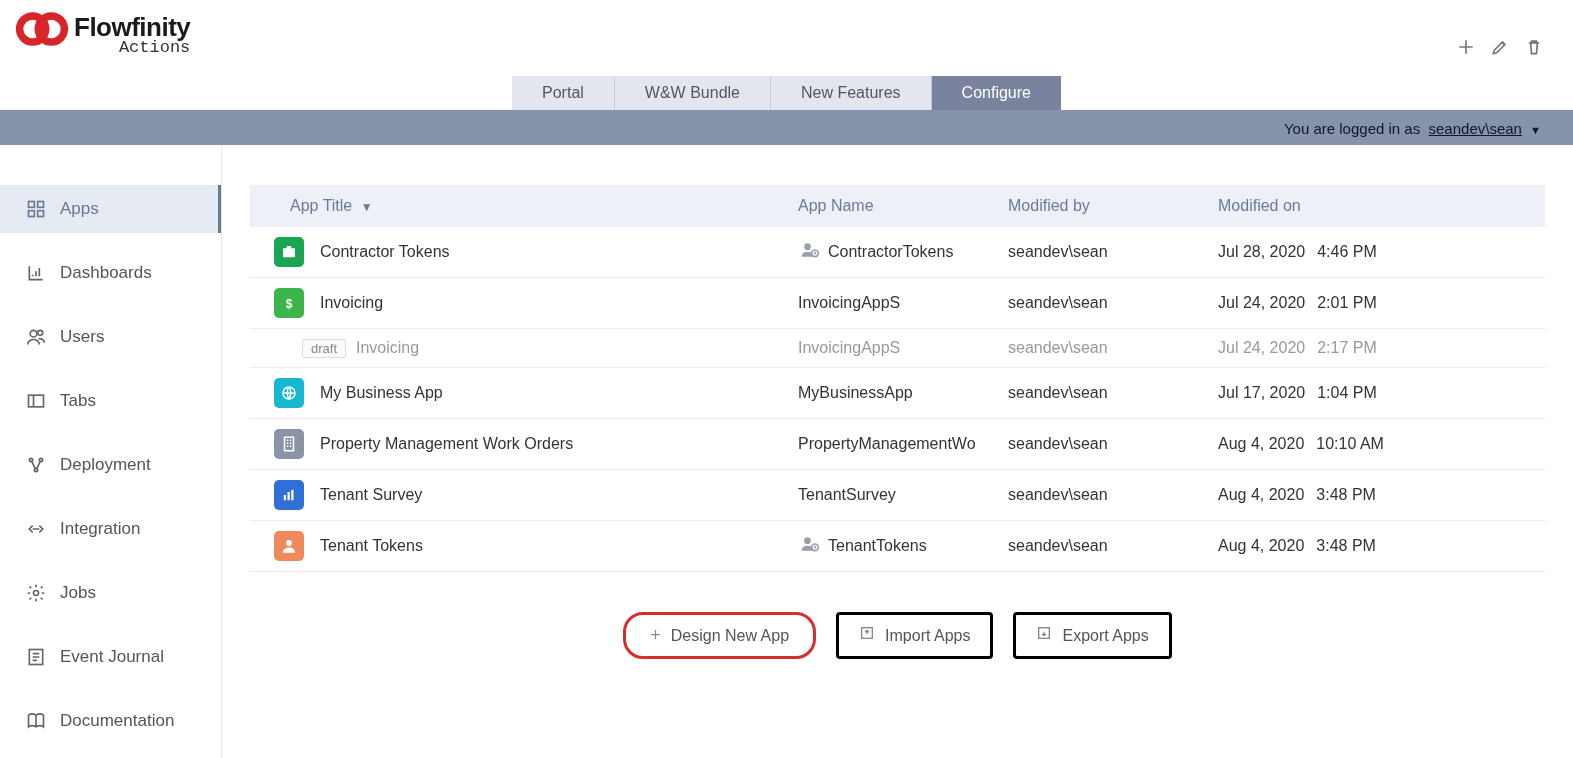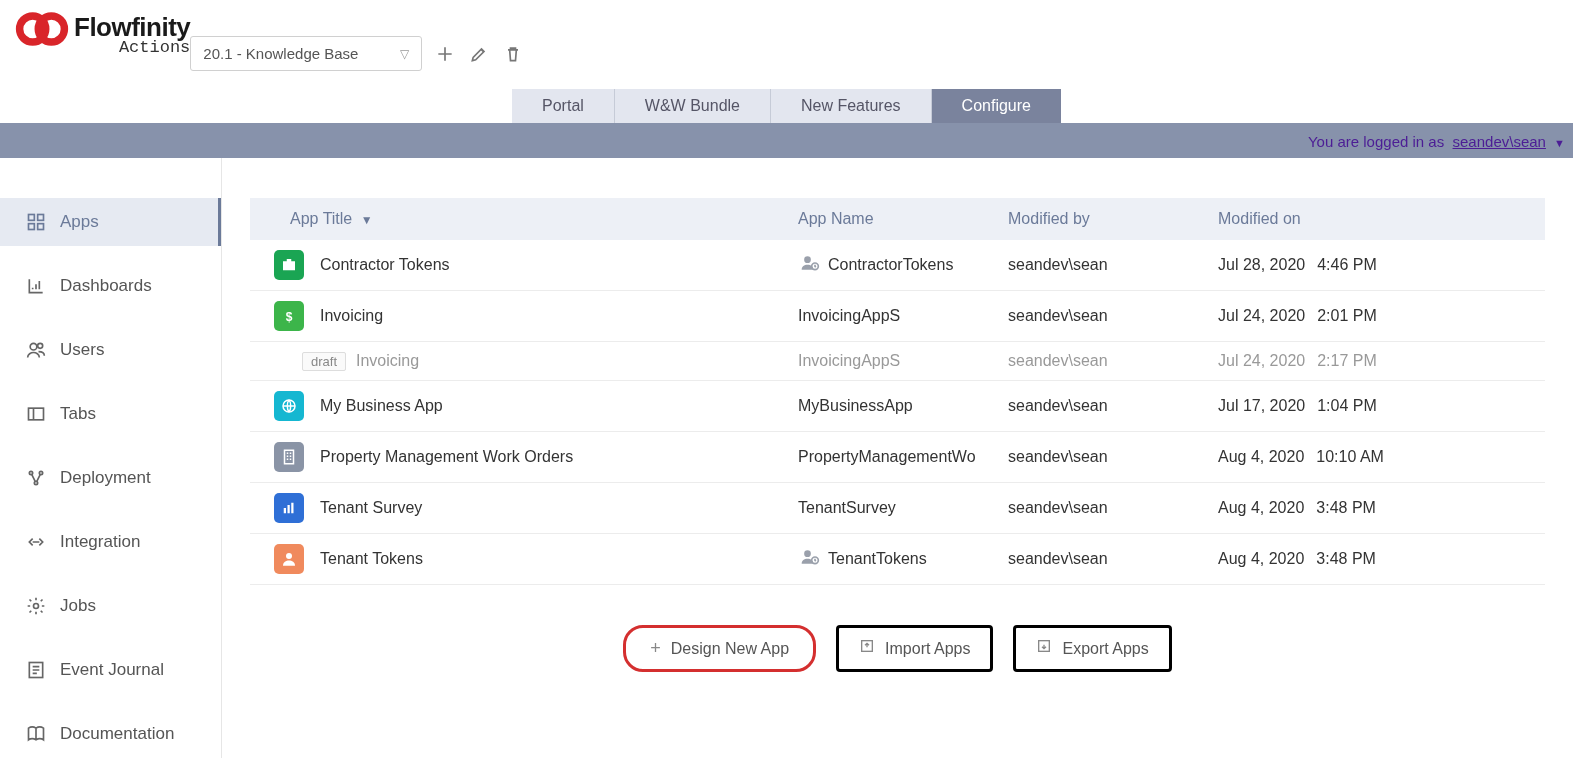--- a/index.html
+++ b/index.html
@@ -5,23 +5,23 @@
   * { box-sizing: border-box; margin: 0; padding: 0; }
   body {
     font-family: "Segoe UI", Arial, sans-serif;
     font-size: 15px;
     color: #333;
     background: #fff;
     width: 1573px;
   }
   .header {
     display: flex;
-    justify-content: flex-start;
+    justify-content: space-between;
     align-items: flex-start;
-    padding: 10px 11px 0 14px;
+    padding: 10px 28px 0 14px;
   }
   .logo-block { display: flex; align-items: flex-start; gap: 4px; }
   .logo-ic { width: 56px; height: 38px; }
   .logo-text { font-size: 26px; font-weight: 700; color: #1a1a1a; letter-spacing: -0.5px; line-height: 1; margin-top: 4px;}
   .logo-subtitle { font-size: 17px; color:#333; text-align: right; margin-top:-2px;font-family:Liberation Mono, monospace; }
   .header-controls { display: flex; align-items: center; gap: 12px; margin-top: 26px; }
   .kb-select {
     display: flex; align-items: center; justify-content: space-between;
     border: 1px solid #d0d0d0; border-radius: 3px;
     padding: 8px 12px; min-width: 232px; color:#555; cursor:pointer;
@@ -37,22 +37,22 @@
   .tabbar { display:flex;justify-content:center; }
   .tab {
     padding: 8px 30px; font-size: 16px; color:#556; cursor:pointer;
     border-right: 1px solid #c6cbd7;
   }
   .tab.light { background:#e3e6ef; }
   .tab.active { background:#7a839d; color:#fff; border-right:none;}
   .tab:last-child{ border-right:none;}
 
   .loginbar {
-    background:#8792ab; color:#4c1d95; text-align:right;
-    padding: 8px 8px; font-size: 15px;
+    background:#8792ab; color:#0f172a; text-align:right;
+    padding: 8px 32px; font-size: 15px;
   }
   .loginbar .uname { text-decoration: underline; }
   .loginbar .tri { font-size:11px; margin-left:4px;}
 
   .body-layout { display:flex; }
   .sidebar {
     width: 222px; border-right: 1px solid #e6e6e6; padding-top: 40px;
     min-height: 580px;
   }
   .side-item {
@@ -107,24 +107,20 @@
     <svg class="logo-ic" viewBox="0 0 60 40">
       <circle cx="20" cy="20" r="14" fill="none" stroke="#d9252a" stroke-width="8"></circle>
       <circle cx="40" cy="20" r="14" fill="none" stroke="#d9252a" stroke-width="8"></circle>
     </svg>
     <div>
       <div class="logo-text">Flowfinity</div>
       <div class="logo-subtitle">Actions</div>
     </div>
   </div>
   <div class="header-controls">
-    <div class="kb-select">
-      <span>20.1 - Knowledge Base</span>
-      <span class="chev">▽</span>
-    </div>
     <div class="header-icon">
       <svg viewBox="0 0 24 24" width="20" height="20" fill="none" stroke="#777" stroke-width="2">
           <path d="M12 4v16M4 12h16"></path>
         </svg>
     </div>
     <div class="header-icon">
       <svg viewBox="0 0 24 24" width="20" height="20" fill="none" stroke="#777" stroke-width="2">
           <path d="M4 20l4-1 10-10-3-3L5 16l-1 4zM14 6l3 3"></path>
         </svg>
     </div>

